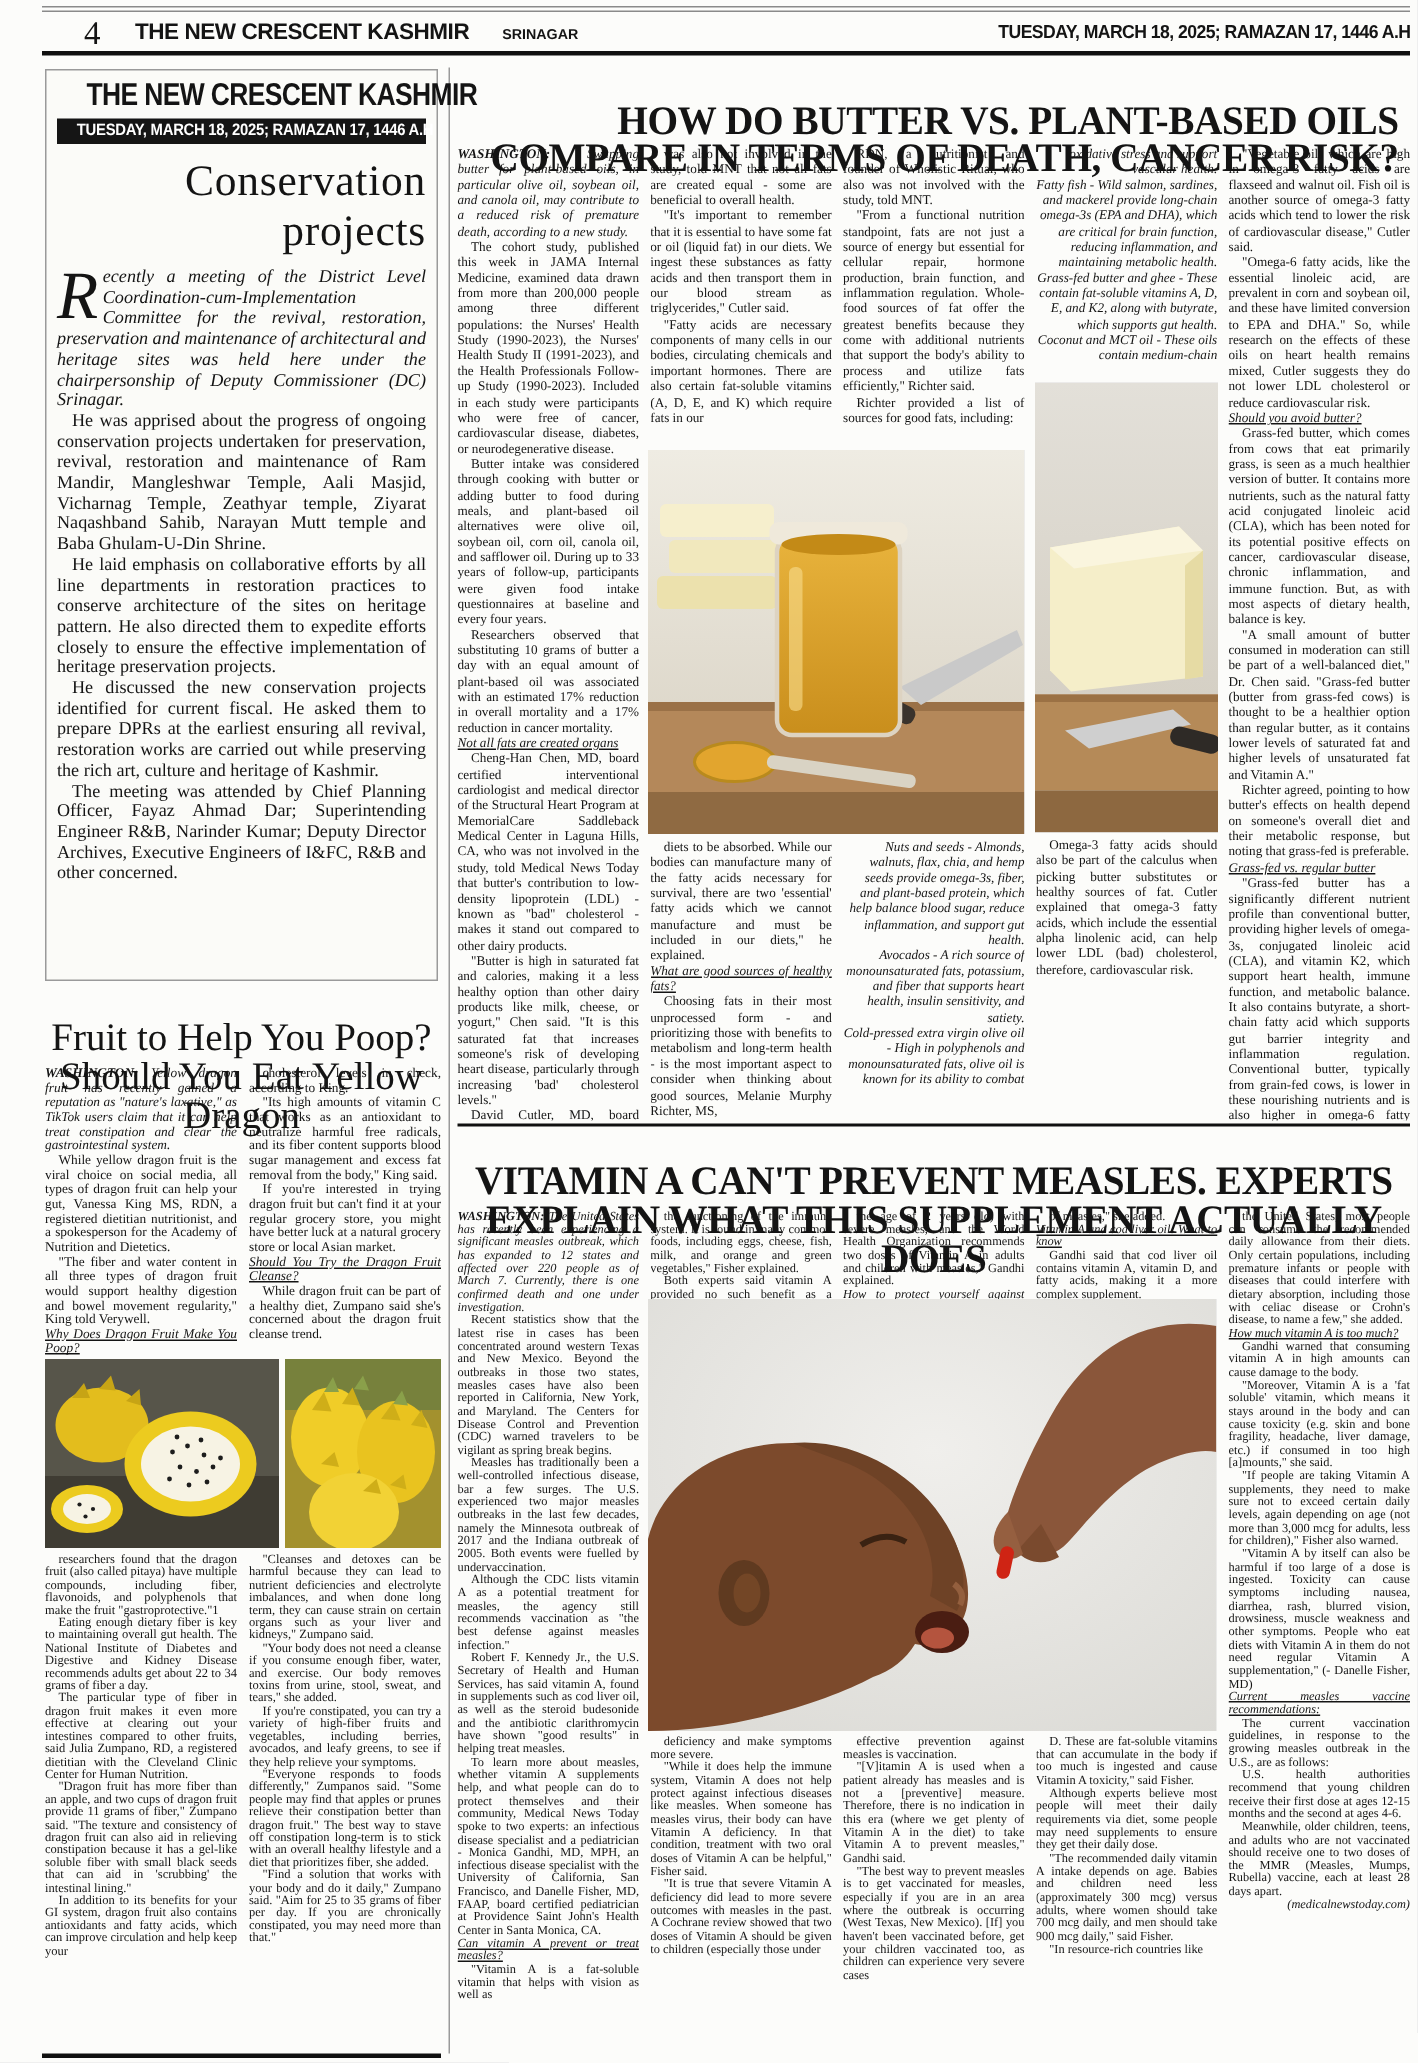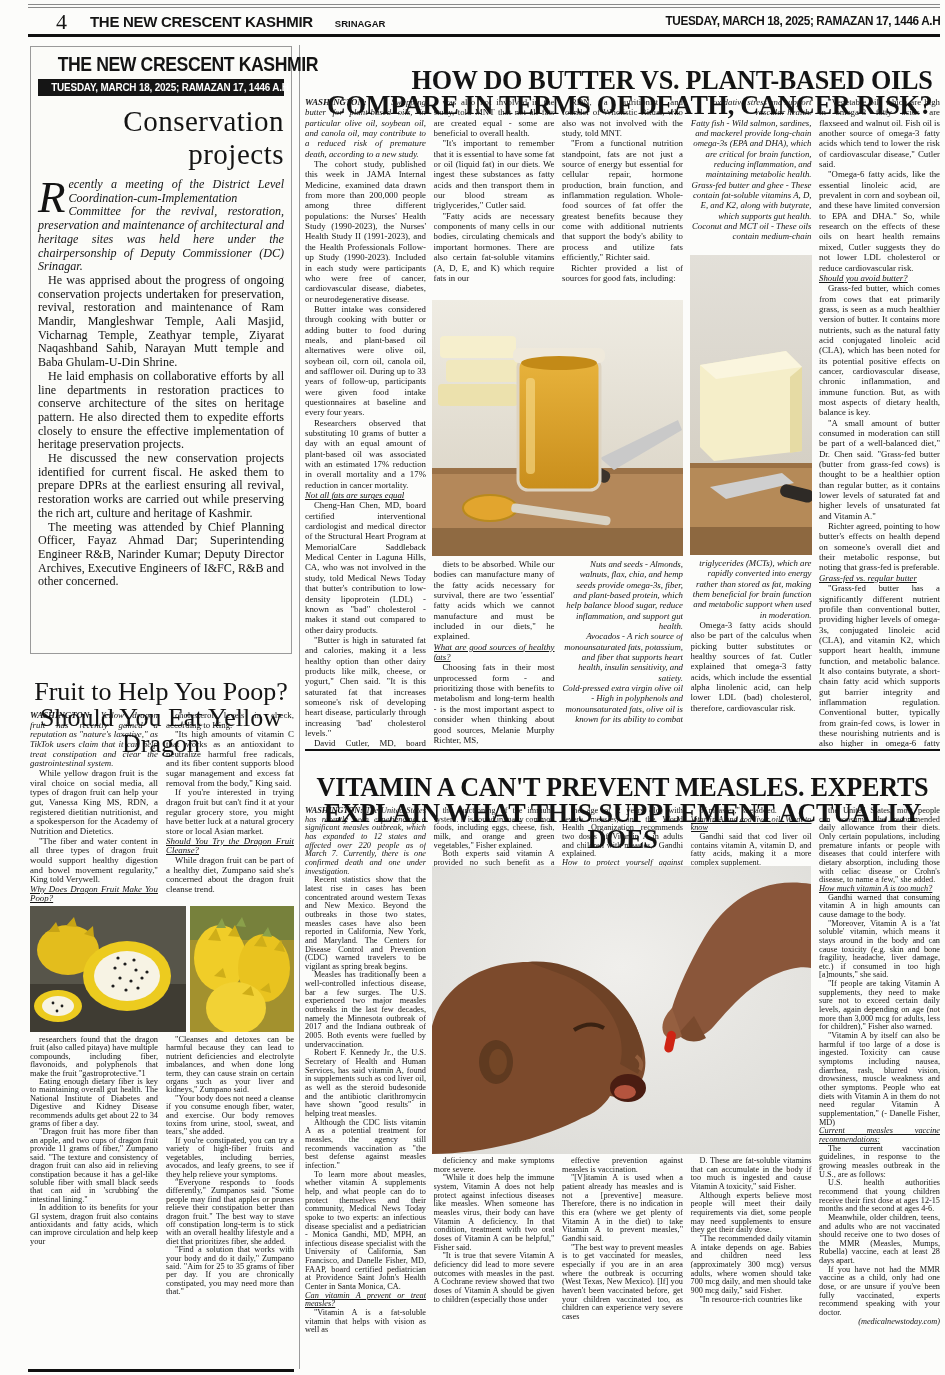--- a/index.html
+++ b/index.html
@@ -151,20 +151,21 @@
         <g fill="#8aa04a">
           <path d="M26,22 l6,-10 l4,10 z M46,20 l6,-9 l4,10 z M72,30 l6,-9 l4,10 z"></path>
         </g>
       </svg>
     </div>
   </div>
   <div id="dragon-bottom">
     <div class="col">
         <p class="blk body">researchers found that the dragon fruit (also called pitaya) have multiple compounds, including fiber, flavonoids, and polyphenols that make the fruit "gastroprotective."1</p>
         <p class="blk body">Eating enough dietary fiber is key to maintaining overall gut health. The National Institute of Diabetes and Digestive and Kidney Disease recommends adults get about 22 to 34 grams of fiber a day.</p>
+        <p class="blk body">The particular type of fiber in dragon fruit makes it even more effective at clearing out your intestines compared to other fruits, said Julia Zumpano, RD, a registered dietitian with the Cleveland Clinic Center for Human Nutrition.</p>
         <p class="blk body">"Dragon fruit has more fiber than an apple, and two cups of dragon fruit provide 11 grams of fiber," Zumpano said. "The texture and consistency of dragon fruit can also aid in relieving constipation because it has a gel-like soluble fiber with small black seeds that can aid in 'scrubbing' the intestinal lining."</p>
         <p class="blk body">In addition to its benefits for your GI system, dragon fruit also contains antioxidants and fatty acids, which can improve circulation and help keep your</p>
       </div>
     <div class="col">
         <p class="blk body">"Cleanses and detoxes can be harmful because they can lead to nutrient deficiencies and electrolyte imbalances, and when done long term, they can cause strain on certain organs such as your liver and kidneys," Zumpano said.</p>
         <p class="blk body">"Your body does not need a cleanse if you consume enough fiber, water, and exercise. Our body removes toxins from urine, stool, sweat, and tears," she added.</p>
         <p class="blk body">If you're constipated, you can try a variety of high-fiber fruits and vegetables, including berries, avocados, and leafy greens, to see if they help relieve your symptoms.</p>
         <p class="blk body">"Everyone responds to foods differently," Zumpanos said. "Some people may find that apples or prunes relieve their constipation better than dragon fruit." The best way to stave off constipation long-term is to stick with an overall healthy lifestyle and a diet that prioritizes fiber, she added.</p>
         <p class="blk body">"Find a solution that works with your body and do it daily," Zumpano said. "Aim for 25 to 35 grams of fiber per day. If you are chronically constipated, you may need more than that."</p>
       </div>
@@ -174,21 +175,21 @@
   <h2 id="butter-headline">
     <span>HOW DO BUTTER VS. PLANT-BASED OILS</span>
     <span>COMPARE IN TERMS OF DEATH, CANCER RISK?</span>
   </h2>
   <div id="butter-body">
     <div id="bcol1" class="col">
         <p class="blk dateline"><span class="dl">WASHINGTON:</span> Swapping butter for plant-based oils, in particular olive oil, soybean oil, and canola oil, may contribute to a reduced risk of premature death, according to a new study.</p>
         <p class="blk body">The cohort study, published this week in JAMA Internal Medicine, examined data drawn from more than 200,000 people among three different populations: the Nurses' Health Study (1990-2023), the Nurses' Health Study II (1991-2023), and the Health Professionals Follow-up Study (1990-2023). Included in each study were participants who were free of cancer, cardiovascular disease, diabetes, or neurodegenerative disease.</p>
         <p class="blk body">Butter intake was considered through cooking with butter or adding butter to food during meals, and plant-based oil alternatives were olive oil, soybean oil, corn oil, canola oil, and safflower oil. During up to 33 years of follow-up, participants were given food intake questionnaires at baseline and every four years.</p>
         <p class="blk body">Researchers observed that substituting 10 grams of butter a day with an equal amount of plant-based oil was associated with an estimated 17% reduction in overall mortality and a 17% reduction in cancer mortality.</p>
-        <p class="blk subhead">Not all fats are surges equal</p>
+        <p class="blk subhead">Not all fats are created organs</p>
         <p class="blk body">Cheng-Han Chen, MD, board certified interventional cardiologist and medical director of the Structural Heart Program at MemorialCare Saddleback Medical Center in Laguna Hills, CA, who was not involved in the study, told Medical News Today that butter's contribution to low-density lipoprotein (LDL) - known as "bad" cholesterol - makes it stand out compared to other dairy products.</p>
         <p class="blk body">"Butter is high in saturated fat and calories, making it a less healthy option than other dairy products like milk, cheese, or yogurt," Chen said. "It is this saturated fat that increases someone's risk of developing heart disease, particularly through increasing 'bad' cholesterol levels."</p>
         <p class="blk body">David Cutler, MD, board certified family medicine physician at Providence Saint John's Health Center in Santa Monica, CA, who</p>
       </div>
     <div id="bcol2" class="col">
       <div class="seg" style="height:203px">
           <p class="blk body">was also not involved in the study, told MNT that not all fats are created equal - some are beneficial to overall health.</p>
           <p class="blk body">"It's important to remember that it is essential to have some fat or oil (liquid fat) in our diets. We ingest these substances as fatty acids and then transport them in our blood stream as triglycerides," Cutler said.</p>
           <p class="blk body">"Fatty acids are necessary components of many cells in our bodies, circulating chemicals and important hormones. There are also certain fat-soluble vitamins (A, D, E, and K) which require fats in our</p>
         </div>
@@ -214,21 +215,20 @@
     </div>
     <div id="bcol4" class="col">
       <div class="seg" style="height:158px">
           <p class="blk citalic">oxidative stress and support vascular health.</p>
           <p class="blk citalic">Fatty fish - Wild salmon, sardines, and mackerel provide long-chain omega-3s (EPA and DHA), which are critical for brain function, reducing inflammation, and maintaining metabolic health.</p>
           <p class="blk citalic">Grass-fed butter and ghee - These contain fat-soluble vitamins A, D, E, and K2, along with butyrate, which supports gut health.</p>
           <p class="blk citalic">Coconut and MCT oil - These oils contain medium-chain</p>
         </div>
       <div style="height:303px"></div>
       <div class="seg">
-          <p class="blk citalic">triglycerides (MCTs), which are rapidly converted into energy rather than stored as fat, making them beneficial for brain function and metabolic support when used in moderation.</p>
           <p class="blk body">Omega-3 fatty acids should also be part of the calculus when picking butter substitutes or healthy sources of fat. Cutler explained that omega-3 fatty acids, which include the essential alpha linolenic acid, can help lower LDL (bad) cholesterol, therefore, cardiovascular risk.</p>
         </div>
     </div>
     <div id="bcol5" class="col">
         <p class="blk body">"Vegetable oils which are high in omega-3 fatty acids are flaxseed and walnut oil. Fish oil is another source of omega-3 fatty acids which tend to lower the risk of cardiovascular disease," Cutler said.</p>
         <p class="blk body">"Omega-6 fatty acids, like the essential linoleic acid, are prevalent in corn and soybean oil, and these have limited conversion to EPA and DHA." So, while research on the effects of these oils on heart health remains mixed, Cutler suggests they do not lower LDL cholesterol or reduce cardiovascular risk.</p>
         <p class="blk subhead">Should you avoid butter?</p>
         <p class="blk body">Grass-fed butter, which comes from cows that eat primarily grass, is seen as a much healthier version of butter. It contains more nutrients, such as the natural fatty acid conjugated linoleic acid (CLA), which has been noted for its potential positive effects on cancer, cardiovascular disease, chronic inflammation, and immune function. But, as with most aspects of dietary health, balance is key.</p>
         <p class="blk body">"A small amount of butter consumed in moderation can still be part of a well-balanced diet," Dr. Chen said. "Grass-fed butter (butter from grass-fed cows) is thought to be a healthier option than regular butter, as it contains lower levels of saturated fat and higher levels of unsaturated fat and Vitamin A."</p>
         <p class="blk body">Richter agreed, pointing to how butter's effects on health depend on someone's overall diet and their metabolic response, but noting that grass-fed is preferable.</p>
@@ -289,22 +289,22 @@
 
   <h2 id="measles-headline">
     <span>VITAMIN A CAN'T PREVENT MEASLES. EXPERTS</span>
     <span>EXPLAIN WHAT THIS SUPPLEMENT ACTUALLY DOES</span>
   </h2>
   <div id="measles-body">
     <div id="mcol1" class="col">
         <p class="blk dateline"><span class="dl">WASHINGTON:</span> The United States has recently been experiencing a significant measles outbreak, which has expanded to 12 states and affected over 220 people as of March 7. Currently, there is one confirmed death and one under investigation.</p>
         <p class="blk body">Recent statistics show that the latest rise in cases has been concentrated around western Texas and New Mexico. Beyond the outbreaks in those two states, measles cases have also been reported in California, New York, and Maryland. The Centers for Disease Control and Prevention (CDC) warned travelers to be vigilant as spring break begins.</p>
         <p class="blk body">Measles has traditionally been a well-controlled infectious disease, bar a few surges. The U.S. experienced two major measles outbreaks in the last few decades, namely the Minnesota outbreak of 2017 and the Indiana outbreak of 2005. Both events were fuelled by undervaccination.</p>
+        <p class="blk body">Although the CDC lists vitamin A as a potential treatment for measles, the agency still recommends vaccination as "the best defense against measles infection."</p>
         <p class="blk body">Robert F. Kennedy Jr., the U.S. Secretary of Health and Human Services, has said vitamin A, found in supplements such as cod liver oil, as well as the steroid budesonide and the antibiotic clarithromycin have shown "good results" in helping treat measles.</p>
-        <p class="blk body">Although the CDC lists vitamin A as a potential treatment for measles, the agency still recommends vaccination as "the best defense against measles infection."</p>
         <p class="blk body">To learn more about measles, whether vitamin A supplements help, and what people can do to protect themselves and their community, Medical News Today spoke to two experts: an infectious disease specialist and a pediatrician - Monica Gandhi, MD, MPH, an infectious disease specialist with the University of California, San Francisco, and Danelle Fisher, MD, FAAP, board certified pediatrician at Providence Saint John's Health Center in Santa Monica, CA.</p>
         <p class="blk subhead">Can vitamin A prevent or treat measles?</p>
         <p class="blk body">"Vitamin A is a fat-soluble vitamin that helps with vision as well as</p>
       </div>
     <div id="mcol2" class="col">
       <div class="seg" style="height:59px">
           <p class="blk body">the functioning of the immune system. It is found in many common foods, including eggs, cheese, fish, milk, and orange and green vegetables," Fisher explained.</p>
           <p class="blk body">Both experts said vitamin A provided no such benefit as a preventive measure but that the disease itself can cause vitamin A</p>
         </div>
       <div style="height:291px"></div>
@@ -344,21 +344,20 @@
         <p class="blk body">the United States, most people can consume the recommended daily allowance from their diets. Only certain populations, including premature infants or people with diseases that could interfere with dietary absorption, including those with celiac disease or Crohn's disease, to name a few," she added.</p>
         <p class="blk subhead">How much vitamin A is too much?</p>
         <p class="blk body">Gandhi warned that consuming vitamin A in high amounts can cause damage to the body.</p>
         <p class="blk body">"Moreover, Vitamin A is a 'fat soluble' vitamin, which means it stays around in the body and can cause toxicity (e.g. skin and bone fragility, headache, liver damage, etc.) if consumed in too high [a]mounts," she said.</p>
         <p class="blk body">"If people are taking Vitamin A supplements, they need to make sure not to exceed certain daily levels, again depending on age (not more than 3,000 mcg for adults, less for children)," Fisher also warned.</p>
         <p class="blk body">"Vitamin A by itself can also be harmful if too large of a dose is ingested. Toxicity can cause symptoms including nausea, diarrhea, rash, blurred vision, drowsiness, muscle weakness and other symptoms. People who eat diets with Vitamin A in them do not need regular Vitamin A supplementation," (- Danelle Fisher, MD)</p>
         <p class="blk subhead">Current measles vaccine recommendations:</p>
         <p class="blk body">The current vaccination guidelines, in response to the growing measles outbreak in the U.S., are as follows:</p>
         <p class="blk body">U.S. health authorities recommend that young children receive their first dose at ages 12-15 months and the second at ages 4-6.</p>
         <p class="blk body">Meanwhile, older children, teens, and adults who are not vaccinated should receive one to two doses of the MMR (Measles, Mumps, Rubella) vaccine, each at least 28 days apart.</p>
-        <p class="blk body">If you have not had the MMR vaccine as a child, only had one dose, or are unsure if you've been fully vaccinated, experts recommend speaking with your doctor.</p>
         <p class="blk citalic">(medicalnewstoday.com)</p>
       </div>
 
     <div id="measles-img" class="photo">
       <svg width="379" height="288" viewBox="0 0 379 288">
         <defs>
           <radialGradient id="bg3" cx="0.5" cy="0.35" r="0.9">
             <stop offset="0" stop-color="#f0efec"></stop>
               <stop offset="1" stop-color="#d9d8d3"></stop>
           </radialGradient>

